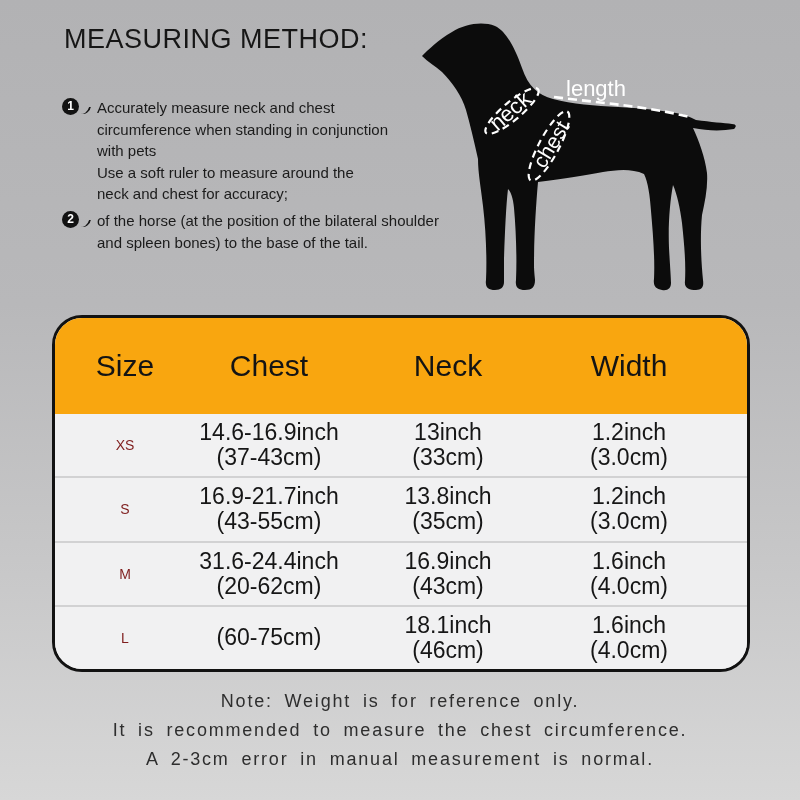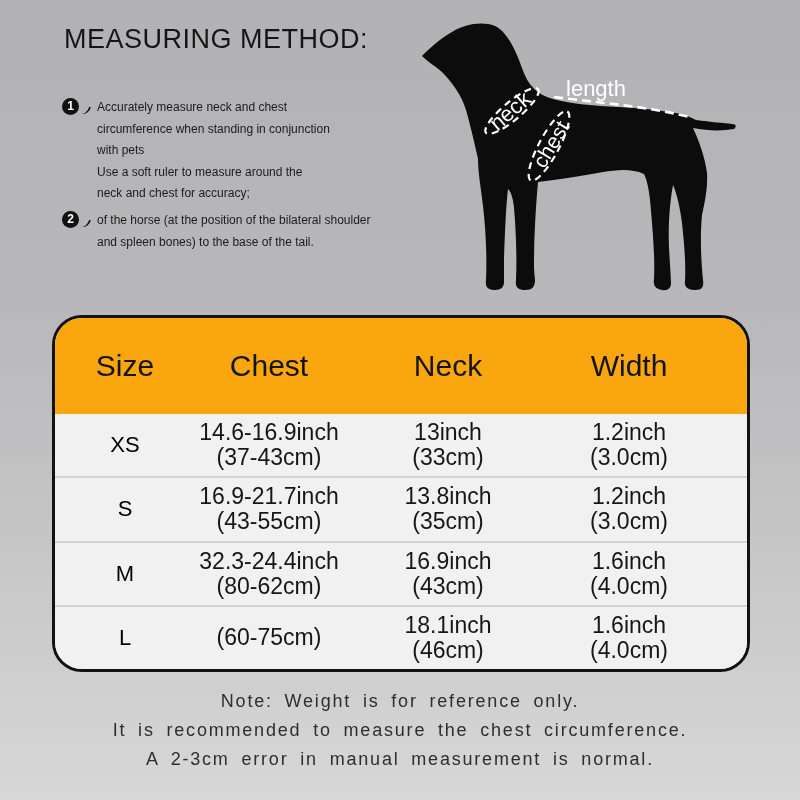--- a/index.html
+++ b/index.html
@@ -21,42 +21,42 @@
   .num-badge{
     width:17px;height:17px;border-radius:50%;background:#121212;
     color:#fff;font-size:12px;font-weight:bold;line-height:17px;text-align:center;
     flex:0 0 auto;margin-top:1px;
   }
   .cjk-tick{
     width:6px;height:9px;margin:9px 0 0 3px;
     border-right:2.5px solid #161616;border-radius:0 0 100% 0;
     transform:rotate(16deg);flex:0 0 auto;
   }
-  .instr-text{margin-left:7px;font-size:12px;line-height:21.5px;color:#1b1b1b;}
+  .instr-text{margin-left:7px;font-size:15px;line-height:21.5px;color:#1b1b1b;}
   .dog-wrap{position:absolute;left:420px;top:10px;width:370px;height:300px;}
   .size-table{
     position:absolute;left:52px;top:315px;width:698px;height:357px;
     box-sizing:border-box;border:3px solid #121212;border-radius:30px;
     overflow:hidden;background:#f1f1f2;display:flex;flex-direction:column;
   }
   .thead{
     height:96px;flex:0 0 auto;background:#F9A60F;
     display:grid;grid-template-columns:140px 148px 210px 200px;
     align-items:center;
   }
   .thead .hcell{font-size:30px;font-weight:500;text-align:center;color:#141414;}
   .tbody{flex:1;display:flex;flex-direction:column;}
   .trow{
     flex:1;display:grid;grid-template-columns:140px 148px 210px 200px;
     align-items:center;background:#f1f1f2;
   }
   .trow + .trow{border-top:2px solid #d2d2d3;}
   .cell{text-align:center;}
   .cell.last,.hcell.last{padding-right:48px;}
-  .size-lbl{font-size:22px;color:#000000;}
+  .size-lbl{font-size:14px;color:#7f1d1d;}
   .m1,.m2{font-size:23px;line-height:25px;color:#161616;}
   .note{
     position:absolute;left:0;top:687px;width:800px;text-align:center;
     font-size:18px;line-height:29px;letter-spacing:1.8px;word-spacing:5px;color:#2e2e2e;
   }
   .dog-label{fill:#ffffff;font-family:"Liberation Sans","DejaVu Sans",sans-serif;}
 </style>
 </head>
 <body>
 
@@ -175,22 +175,22 @@
         </div>
         <div class="cell last">
           <div class="m1">1.2inch</div>
           <div class="m2">(3.0cm)</div>
         </div>
       </div>
 
       <div class="trow">
         <div class="cell size-lbl">M</div>
         <div class="cell">
-          <div class="m1">32.3-24.4inch</div>
-          <div class="m2">(80-62cm)</div>
+          <div class="m1">31.6-24.4inch</div>
+          <div class="m2">(20-62cm)</div>
         </div>
         <div class="cell">
           <div class="m1">16.9inch</div>
           <div class="m2">(43cm)</div>
         </div>
         <div class="cell last">
           <div class="m1">1.6inch</div>
           <div class="m2">(4.0cm)</div>
         </div>
       </div>

